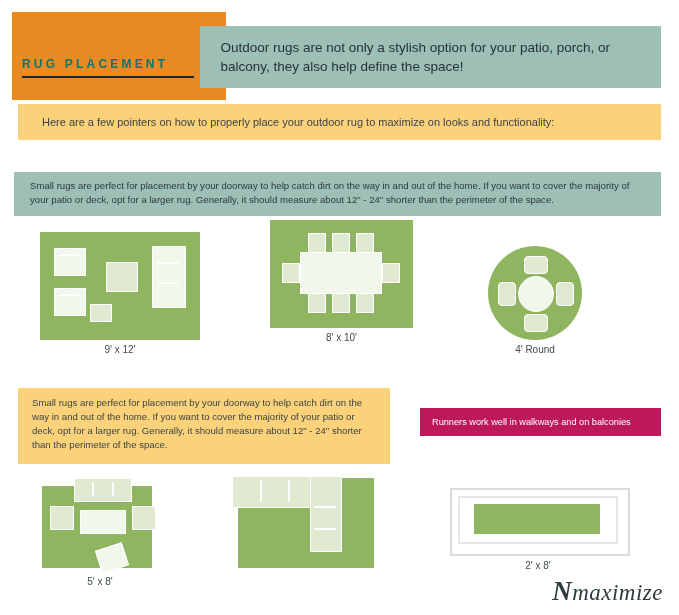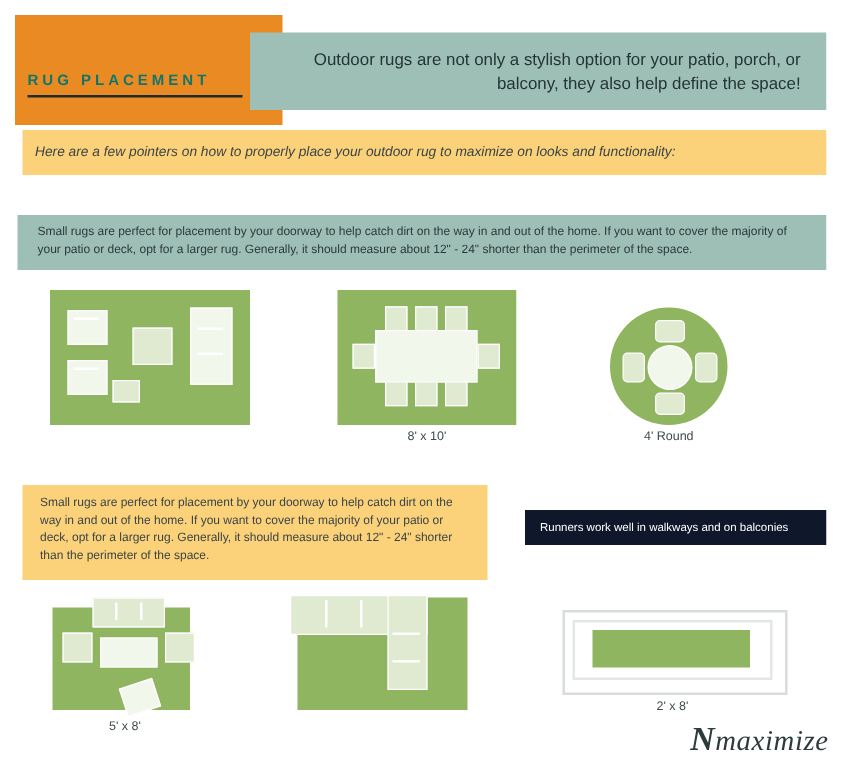--- a/index.html
+++ b/index.html
@@ -28,29 +28,29 @@
   }
   .hdr-rule{
     position:absolute;left:22px;top:76px;width:172px;height:2px;background:#1c2b2d;
   }
   .hdr-teal{
     position:absolute;left:200px;top:26px;width:461px;height:62px;
     background:#9dbfb5;
     display:flex;align-items:center;justify-content:center;
   }
   .hdr-teal p{
-    margin:0;width:420px;text-align:right;font-size:13.5px;line-height:19px;color:#253436;
+    margin:0;width:420px;text-align:left;font-size:13.5px;line-height:19px;color:#253436;
   }
   .hdr-yellow{
     position:absolute;left:18px;top:104px;width:643px;height:36px;
     background:#fbd27a;
     display:flex;align-items:center;
   }
   .hdr-yellow p{
-    margin:0 0 0 10px;font-size:11px;color:#3b4446;font-style:italic;
+    margin:0 0 0 24px;font-size:11px;color:#3b4446;
   }
 
   
   .band-teal{
     position:absolute;left:14px;top:172px;width:647px;height:44px;
     background:#9dbfb5;
   }
   .band-teal p{
     margin:0;padding:7px 16px 0 16px;font-size:9.6px;line-height:14px;color:#2b3a3c;
   }
@@ -70,21 +70,21 @@
   
   .band-yellow2{
     position:absolute;left:18px;top:388px;width:372px;height:76px;
     background:#fbd27a;
   }
   .band-yellow2 p{
     margin:0;padding:8px 14px 0 14px;font-size:9.6px;line-height:14px;color:#3b4446;
   }
   .band-orange2{
     position:absolute;left:420px;top:408px;width:241px;height:28px;
-    background:#0f172a;display:flex;align-items:center;
+    background:#be185d;display:flex;align-items:center;
   }
   .band-orange2 p{margin:0 0 0 12px;font-size:9.2px;color:#fff;}
 
   
   .balcony{
     position:absolute;background:#ffffff;border:2px solid #d8dcdc;
   }
 
   
   .brand{
@@ -125,23 +125,26 @@
     <div class="furn" style="left:66px;top:30px;width:30px;height:28px;"></div>
 
     <div class="furn-w" style="left:14px;top:16px;width:30px;height:26px;"></div>
     <div class="line" style="left:19px;top:22px;width:20px;height:1.5px;"></div>
 
     <div class="furn-w" style="left:14px;top:56px;width:30px;height:26px;"></div>
     <div class="line" style="left:19px;top:62px;width:20px;height:1.5px;"></div>
 
     <div class="furn" style="left:50px;top:72px;width:20px;height:16px;"></div>
 
-  </div>
-
-  <div class="fig" style="left:270px;top:232px;width:123px;height:120px;">
+    <div class="cap" style="left:0;top:112px;width:160px;">
+      <span>9' x 12'</span>
+    </div>
+  </div>
+
+  <div class="fig" style="left:270px;top:220px;width:123px;height:120px;">
     <div class="rug" style="left:0;top:0;width:143px;height:108px;"></div>
 
     <div class="furn-w" style="left:30px;top:32px;width:80px;height:40px;"></div>
 
     <div class="furn" style="left:38px;top:13px;width:16px;height:18px;"></div>
     <div class="furn" style="left:62px;top:13px;width:16px;height:18px;"></div>
     <div class="furn" style="left:86px;top:13px;width:16px;height:18px;"></div>
 
     <div class="furn" style="left:38px;top:73px;width:16px;height:18px;"></div>
     <div class="furn" style="left:62px;top:73px;width:16px;height:18px;"></div>

